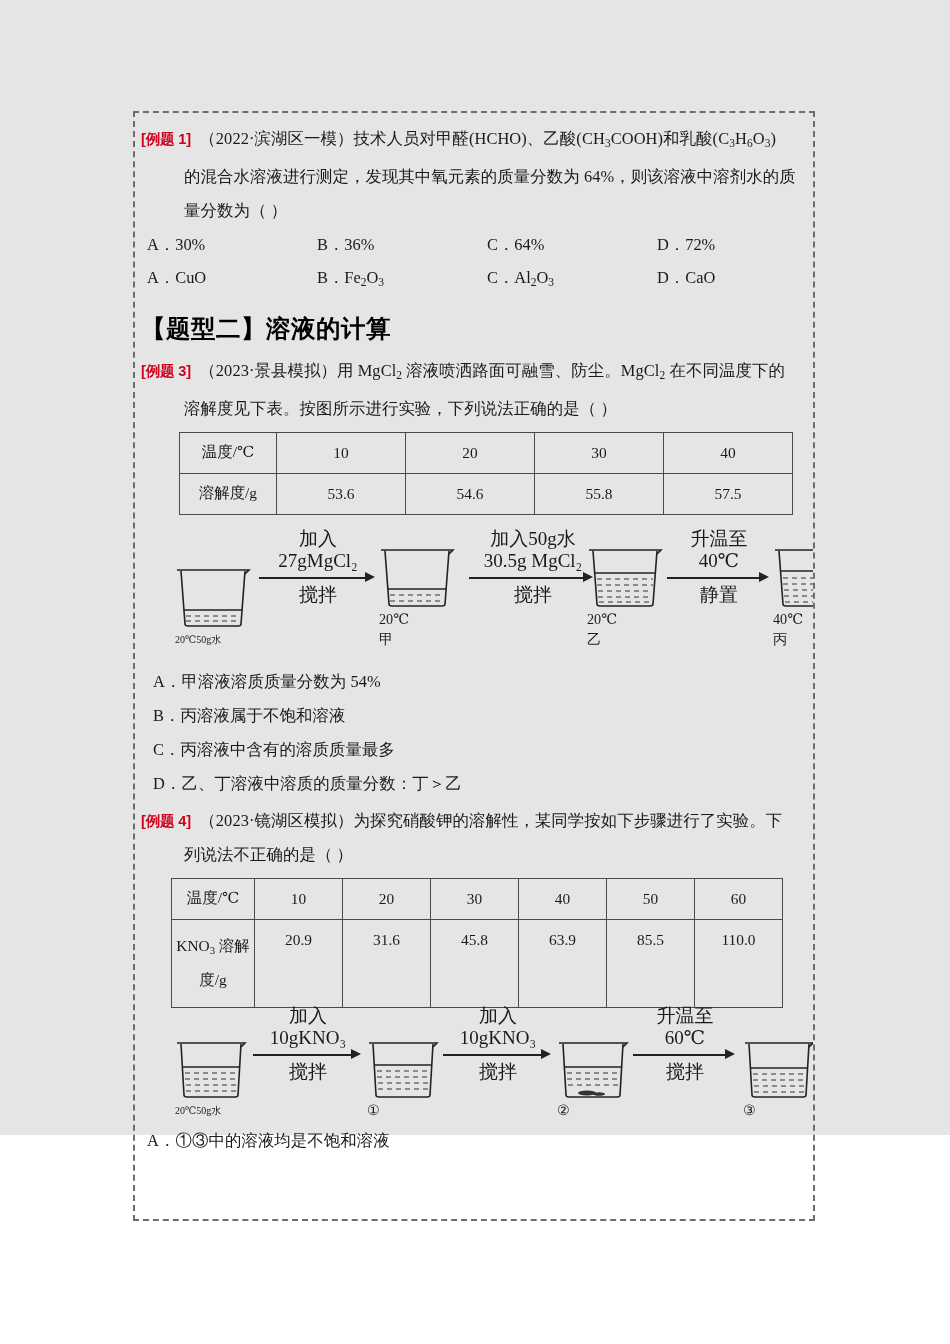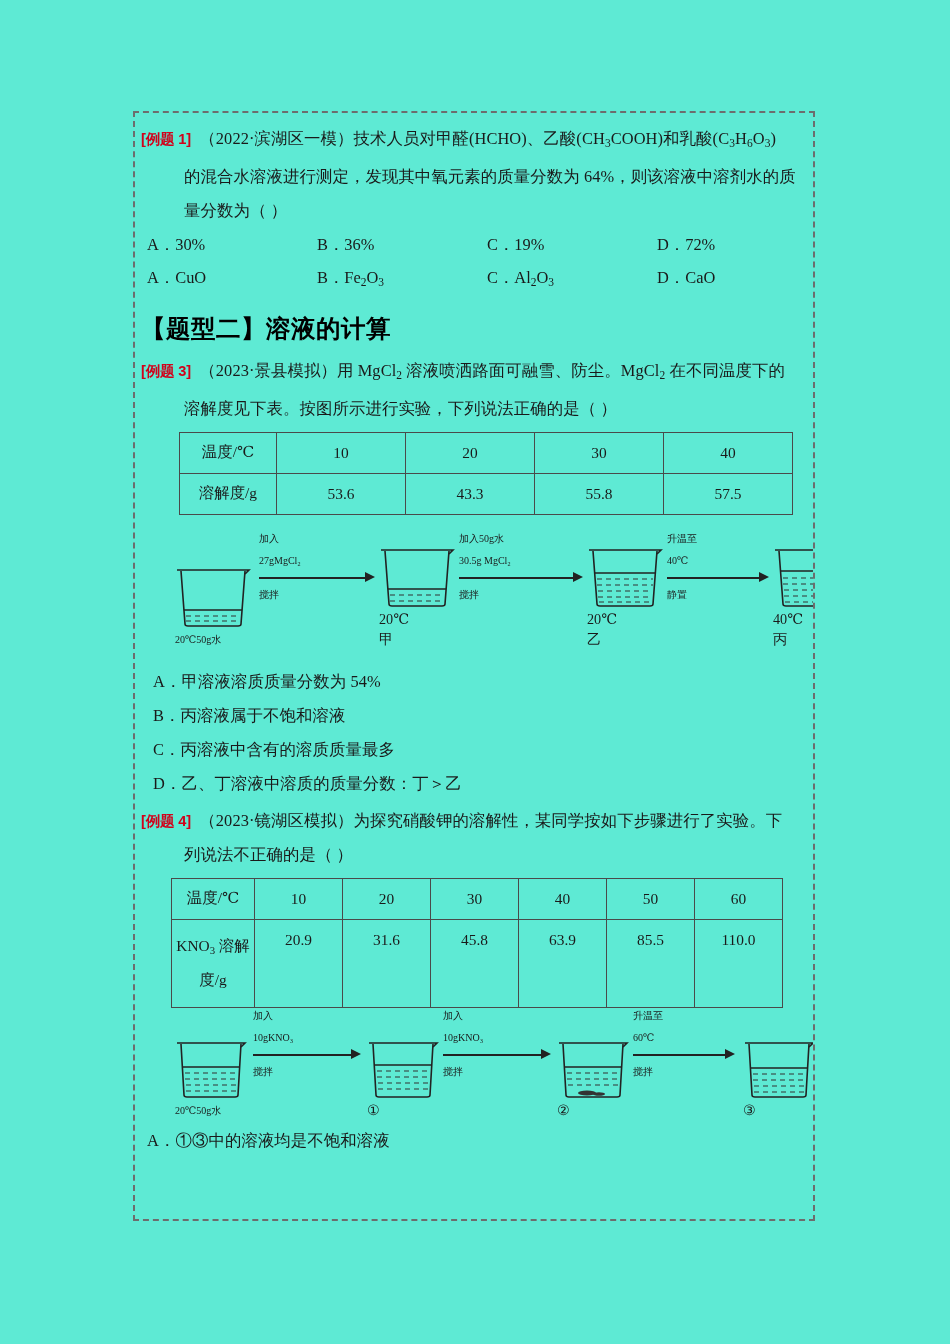--- a/index.html
+++ b/index.html
@@ -9,22 +9,22 @@
   body {
     width: 950px; height: 1344px;
     font-family: "Liberation Serif", "DejaVu Serif", serif;
     color: #1a1a1a;
     position: relative;
     overflow: hidden;
   }
   .page {
     position: absolute;
     left: 0; top: 0;
-    width: 950px; height: 1344px;
-    background: #5eead4;
+    width: 950px; height: 1135px;
+    background: #e5e5e5;
   }
   
   .frame {
     position: absolute;
     left: 133px;
     top: 111px;
     width: 682px;
     height: 1110px;
     border: 2px dashed #6d6d6d;
     border-top-width: 2px;
@@ -123,22 +123,22 @@
     text-align: left;
     font-size: 14.2px;
     line-height: 19px;
     white-space: nowrap;
     margin-top: 1px;
   }
   .cap.wide { font-size: 10px; }
 
   .arrow {
     position: absolute;
-    text-align: left;
-    font-size: 10px;
+    text-align: center;
+    font-size: 19px;
     line-height: 21px;
     white-space: nowrap;
   }
   .arrow .above { margin-bottom: 1px; }
   .arrow .below { margin-top: 1px; }
   .arrowline {
     position: relative;
     height: 11px;
   }
   .arrowline .shaft {
@@ -164,21 +164,21 @@
     <div class="inner">
 
       <div class="qblock">
         <div class="qline"><span class="tag">[例题 1]</span>&nbsp;&nbsp;<span>（2022·滨湖区一模）技术人员对甲醛(HCHO)、乙酸(CH</span><sub>3</sub><span>COOH)和乳酸(C</span><sub>3</sub><span>H</span><sub>6</sub><span>O</span><sub>3</sub><span>)</span></div>
         <div class="qline indent">的混合水溶液进行测定，发现其中氧元素的质量分数为 64%，则该溶液中溶剂水的质</div>
         <div class="qline indent">量分数为（      ）</div>
       </div>
       <div class="opts">
         <div class="o">A．30%</div>
         <div class="o">B．36%</div>
-        <div class="o">C．19%</div>
+        <div class="o">C．64%</div>
         <div class="o">D．72%</div>
       </div>
 
       <div class="opts">
         <div class="o"><span>A．</span><span>CuO</span></div>
         <div class="o"><span>B．</span><span>Fe</span><sub>2</sub><span>O</span><sub>3</sub></div>
         <div class="o"><span>C．</span><span>Al</span><sub>2</sub><span>O</span><sub>3</sub></div>
         <div class="o"><span>D．</span><span>CaO</span></div>
       </div>
 
@@ -194,21 +194,21 @@
             <tr>
           <td class="hdrcell">温度/℃</td>
           <td class="vcell">10</td>
           <td class="vcell">20</td>
           <td class="vcell">30</td>
           <td class="vcell">40</td>
         </tr>
         <tr>
           <td class="hdrcell">溶解度/g</td>
           <td class="vcell">53.6</td>
-          <td class="vcell">43.3</td>
+          <td class="vcell">54.6</td>
           <td class="vcell">55.8</td>
           <td class="vcell">57.5</td>
         </tr>
       </tbody>
         </table>
 
       <div class="diagram" style="margin-left:40px;">
 
         <div class="stage" style="left:0px;">
           <div class="beaker-wrap">
@@ -244,21 +244,21 @@
               <g stroke="#333" stroke-width="1.1" stroke-dasharray="5,4">
                 <line x1="11" y1="48" x2="65" y2="48"></line>
                 <line x1="11" y1="54" x2="65" y2="54"></line>
               </g>
             </svg>
           </div>
           <div class="cap">20℃</div>
           <div class="cap big">甲</div>
         </div>
 
-        <div class="arrow" style="left:284px; bottom:44px; width:128px;">
+        <div class="arrow" style="left:294px; bottom:44px; width:128px;">
           <div class="above">加入50g水</div>
           <div class="above">30.5g MgCl₂</div>
           <div class="arrowline">
             <div class="shaft" style="width:114px;"></div>
             <div class="head" style="left:114px;"></div>
           </div>
           <div class="below">搅拌</div>
         </div>
 
         <div class="stage" style="left:412px;">

